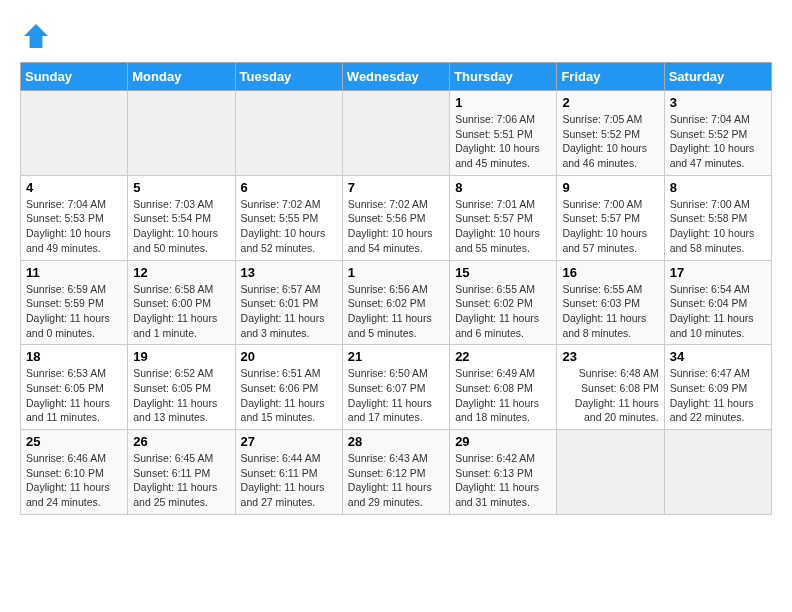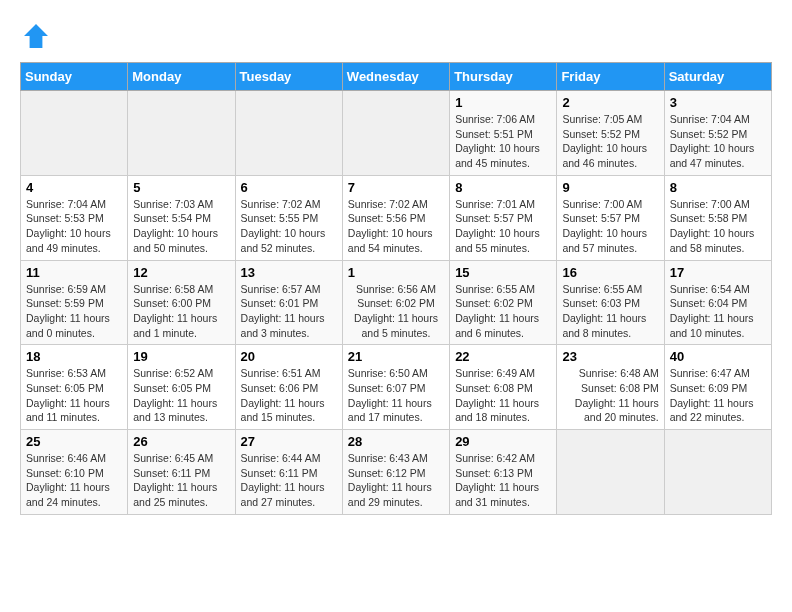--- a/index.html
+++ b/index.html
@@ -220,21 +220,21 @@
         </td>
         <td>
           <span class="day-number">13</span>
           <div class="day-info" style="white-space: pre-line;">Sunrise: 6:57 AM
 Sunset: 6:01 PM
 Daylight: 11 hours
 and 3 minutes.</div>
         </td>
         <td>
           <span class="day-number">1</span>
-          <div class="day-info" style="white-space: pre-line; text-align: center;">Sunrise: 6:56 AM
+          <div class="day-info" style="white-space: pre-line;">Sunrise: 6:56 AM
 Sunset: 6:02 PM
 Daylight: 11 hours
 and 5 minutes.</div>
         </td>
         <td>
           <span class="day-number">15</span>
           <div class="day-info" style="white-space: pre-line;">Sunrise: 6:55 AM
 Sunset: 6:02 PM
 Daylight: 11 hours
 and 6 minutes.</div>
@@ -291,21 +291,21 @@
 and 18 minutes.</div>
         </td>
         <td>
           <span class="day-number">23</span>
           <div class="day-info" style="white-space: pre-line; text-align: right;">Sunrise: 6:48 AM
 Sunset: 6:08 PM
 Daylight: 11 hours
 and 20 minutes.</div>
         </td>
         <td>
-          <span class="day-number">40</span>
+          <span class="day-number">34</span>
           <div class="day-info" style="white-space: pre-line;">Sunrise: 6:47 AM
 Sunset: 6:09 PM
 Daylight: 11 hours
 and 22 minutes.</div>
         </td>
       </tr>
       <tr>
         <td>
           <span class="day-number">25</span>
           <div class="day-info" style="white-space: pre-line;">Sunrise: 6:46 AM

